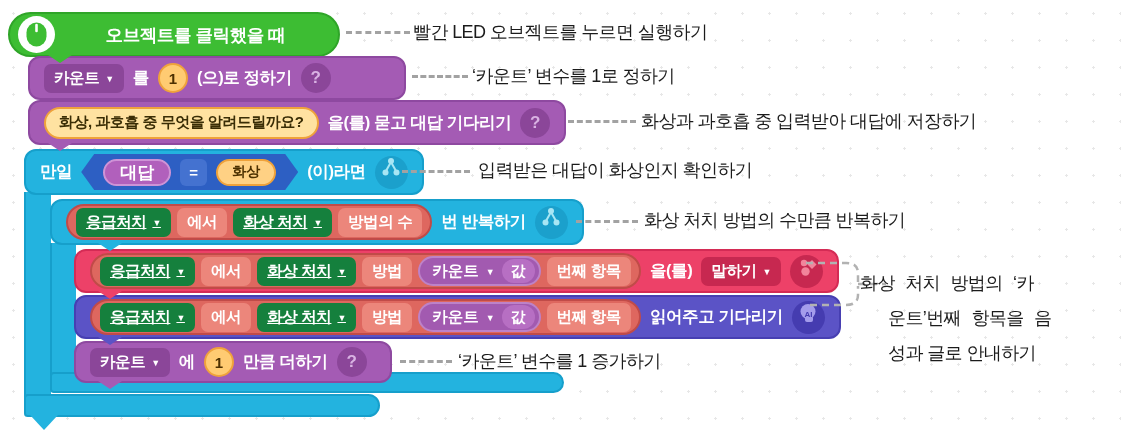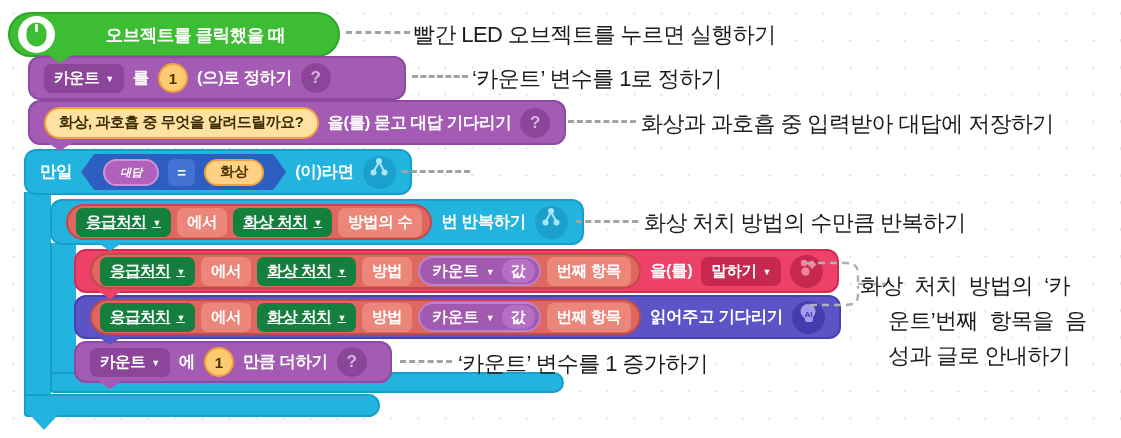--- a/index.html
+++ b/index.html
@@ -65,21 +65,21 @@
     letter-spacing:-0.5px;
   }
   .hex{
     display:inline-flex;align-items:center;gap:9px;height:36px;
     padding:0 22px;background:#2D5FC3;
     clip-path:polygon(13px 0,calc(100% - 13px) 0,100% 50%,calc(100% - 13px) 100%,13px 100%,0 50%);
   }
   .oval-ans{
     display:inline-flex;align-items:center;height:27px;padding:0 15px;
     border-radius:14px;background:#B160BC;border:2px solid #CE93D6;
-    color:#fff;font-weight:700;font-size:11px;box-sizing:border-box;font-style:italic;
+    color:#fff;font-weight:700;font-size:17px;box-sizing:border-box;
   }
   .eqchip{
     width:27px;height:27px;border-radius:6px;background:#4472D0;
     display:inline-flex;align-items:center;justify-content:center;
     color:#fff;font-weight:700;font-size:15px;
   }
   .oval-cmp{
     display:inline-flex;align-items:center;height:27px;padding:0 14px;
     border-radius:14px;background:#FFD184;border:2px solid #EFA23B;
     color:#4c3000;font-weight:700;font-size:14px;box-sizing:border-box;
@@ -111,21 +111,21 @@
           clip-path:polygon(0 0,100% 0,50% 100%);}
   .rep-arm{left:50px;top:243px;width:26px;height:132px;border-left:2px solid #169FCB;}
   .rep-bottom{left:50px;top:372px;width:514px;height:21px;
               border:2px solid #169FCB;border-radius:4px 11px 11px 4px;}
   
   .tab{position:absolute;width:24px;height:8px;z-index:3;
        clip-path:polygon(0 0,100% 0,50% 100%);}
   
   .dash{position:absolute;height:0;border-top:3px dashed #a2a2a2;z-index:4;}
   .note{
-    position:absolute;font-size:22px;color:#1b1b1b;font-weight:500;
+    position:absolute;font-size:18px;color:#1b1b1b;font-weight:500;
     letter-spacing:-0.6px;white-space:nowrap;z-index:4;
   }
   .note.just{word-spacing:6px;}
   .bracket{position:absolute;left:0;top:0;width:1121px;height:438px;
            z-index:4;pointer-events:none;}
   .ai-label{
     position:absolute;left:50%;top:42%;transform:translate(-50%,-50%);
     font-size:8px;font-weight:700;color:#453CB0;z-index:2;
   }
 </style>
@@ -306,19 +306,20 @@
 
   <svg class="bracket">
     <path d="M806 263 H846 Q858 263 858 273 V282" fill="none" stroke="#b2b2b2" stroke-width="2.5" stroke-dasharray="7 5"></path>
     <path d="M810 305 H846 Q858 305 858 295 V286" fill="none" stroke="#b2b2b2" stroke-width="2.5" stroke-dasharray="7 5"></path>
     <path d="M858 284 H886" fill="none" stroke="#b2b2b2" stroke-width="2.5" stroke-dasharray="7 5"></path>
   </svg>
 
   <div class="note" style="left:413px;top:20px">빨간 LED 오브젝트를 누르면 실행하기</div>
   <div class="note" style="left:472px;top:64px">‘카운트’ 변수를 1로 정하기</div>
   <div class="note" style="left:641px;top:109px">화상과 과호흡 중 입력받아 대답에 저장하기</div>
+  <div class="note" style="left:478px;top:158px">입력받은 대답이 화상인지 확인하기</div>
   <div class="note" style="left:644px;top:208px">화상 처치 방법의 수만큼 반복하기</div>
   <div class="note just" style="left:860px;top:271px">화상 처치 방법의 ‘카</div>
   <div class="note just" style="left:888px;top:306px">운트’번째 항목을 음</div>
   <div class="note" style="left:888px;top:341px">성과 글로 안내하기</div>
   <div class="note" style="left:458px;top:349px">‘카운트’ 변수를 1 증가하기</div>
 
 </div>
 
 </body></html>

